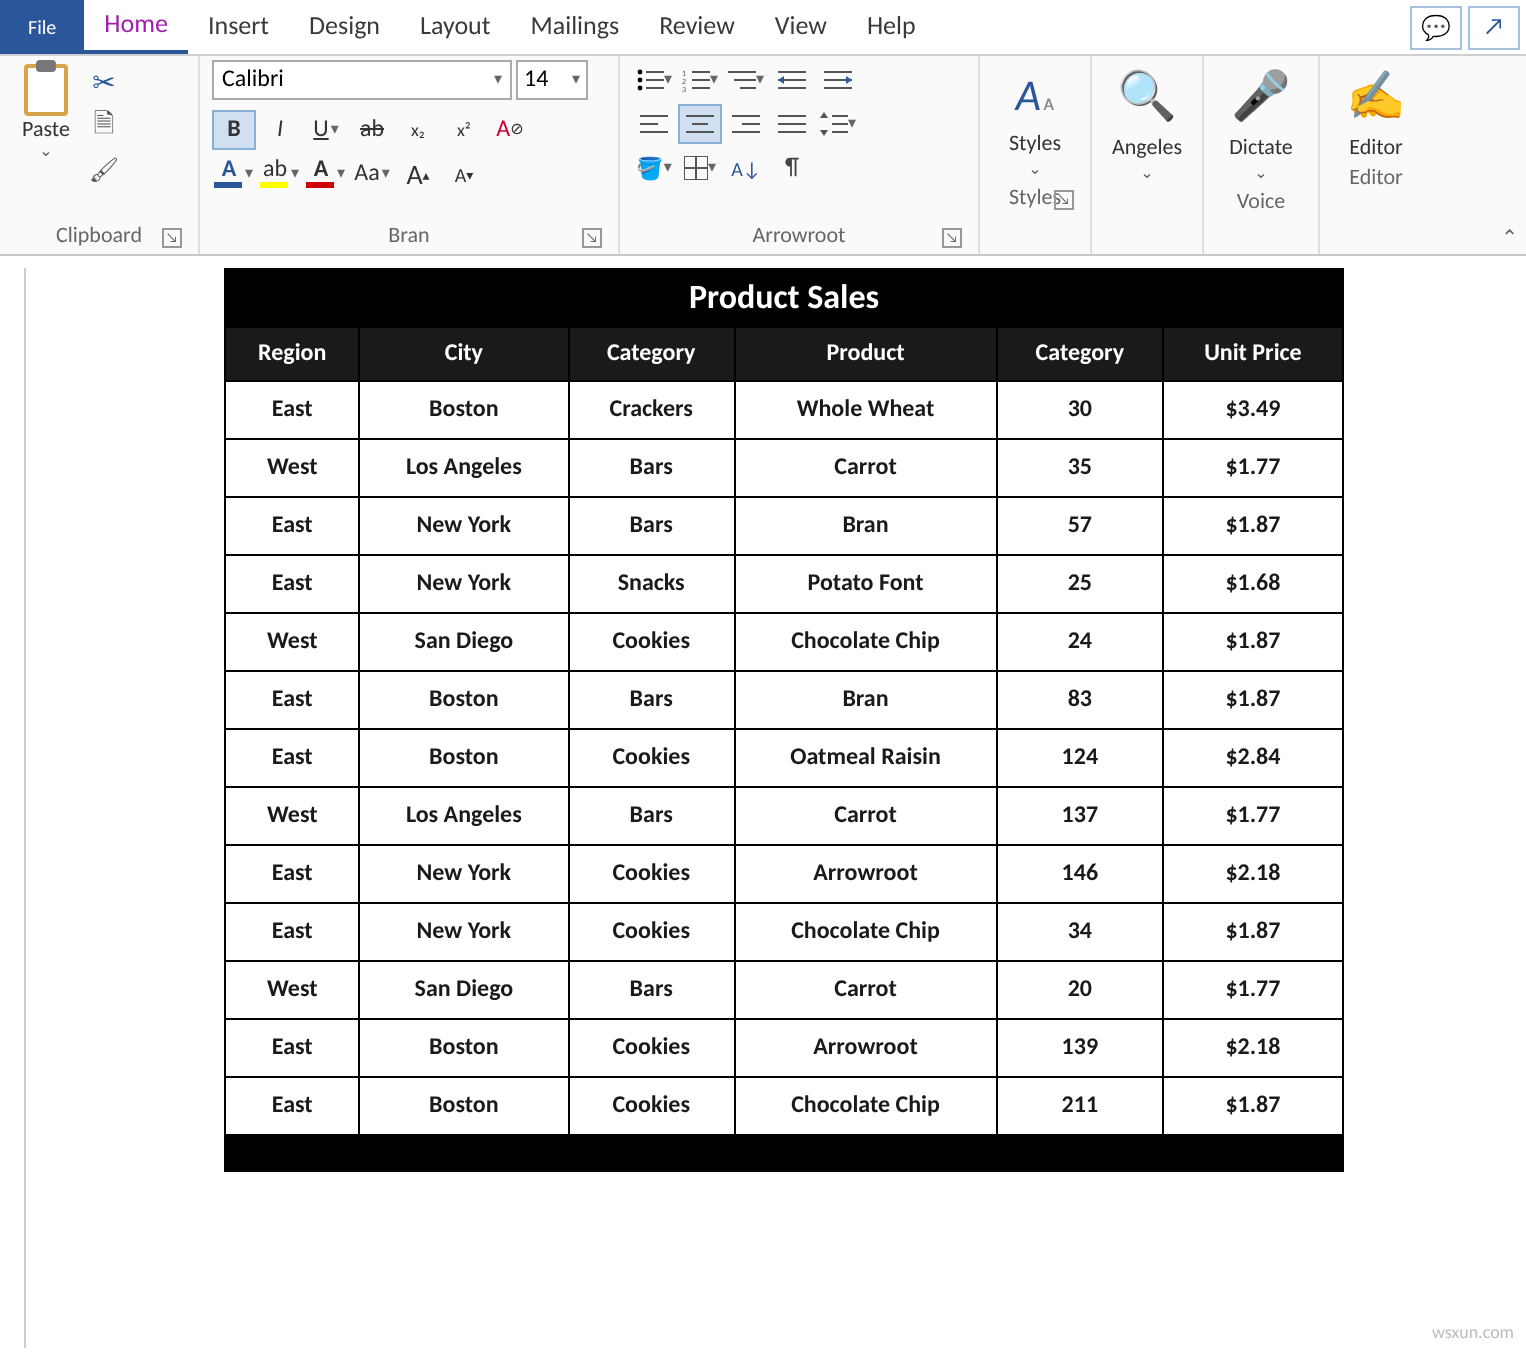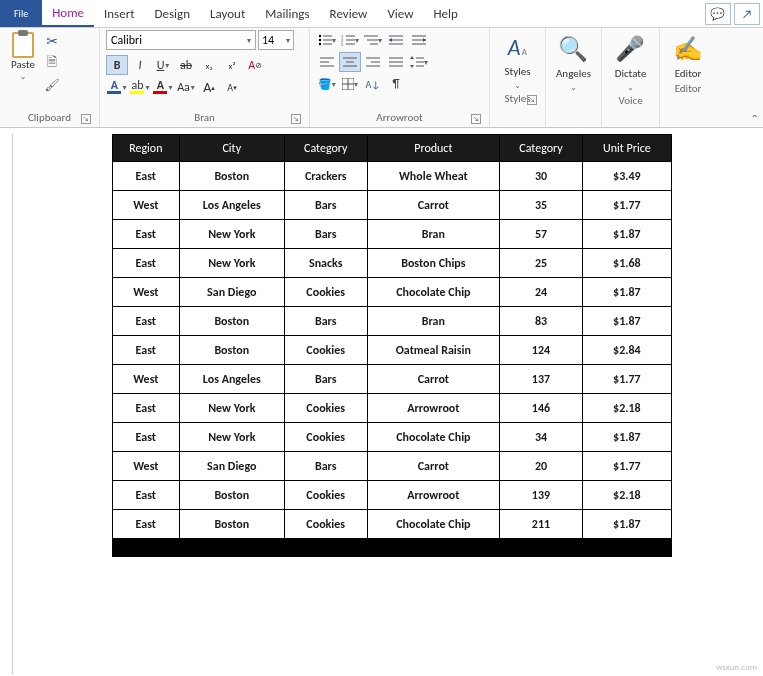--- a/index.html
+++ b/index.html
@@ -60,21 +60,21 @@
 .chev { font-size:8px; color:#666; }
 
 .collapse { position:absolute; right:4px; bottom:2px; font-size:10px; color:#666; }
 
 
 .docwrap { background:#fff; padding:6px 10px 0 12px; display:flex; }
 .gutter { width:10px; border-left:1px solid #ccc; height:540px; margin-right:90px; }
 .page { width:560px; }
 .titlebar { background:#000; color:#fff; text-align:center; font-weight:bold; font-size:17px; padding:4px 0; }
 table.sales { width:100%; border-collapse:collapse; }
-table.sales th { background:#1a1a1a; color:#fff; font-weight:normal; font-size:12px; padding:6px 4px; border:1px solid #000; }
+table.sales th { background:#1a1a1a; color:#fff; font-weight:bold; font-size:12px; padding:6px 4px; border:1px solid #000; }
 table.sales td { border:1px solid #000; text-align:center; font-weight:bold; font-size:12px; padding:7px 4px; color:#1a1a1a; }
 .footbar { background:#000; height:18px; }
 
 .watermark { position:absolute; right:6px; bottom:4px; font-size:9px; color:#bbb; }
 </style>
 </head>
 <body>
 
 <div class="tabbar">
   <div class="file">File</div>
@@ -345,20 +345,21 @@
     </div>
     <div class="label"><span>Editor</span></div>
   </div>
 
   <span class="collapse">⌃</span>
 </div>
 
 <div class="docwrap">
   <div class="gutter"></div>
   <div class="page">
+    <div class="titlebar">Product Sales</div>
     <table class="sales">
       <thead>
           <tr id="hdr-row">
             <th>Region</th>
             <th>City</th>
             <th>Category</th>
             <th>Product</th>
             <th>Category</th>
             <th>Unit Price</th>
           </tr>
@@ -385,21 +386,21 @@
             <td>New York</td>
             <td>Bars</td>
             <td>Bran</td>
             <td>57</td>
             <td>$1.87</td>
           </tr>
           <tr>
             <td>East</td>
             <td>New York</td>
             <td>Snacks</td>
-            <td>Boston Chips</td>
+            <td>Potato Font</td>
             <td>25</td>
             <td>$1.68</td>
           </tr>
           <tr>
             <td>West</td>
             <td>San Diego</td>
             <td>Cookies</td>
             <td>Chocolate Chip</td>
             <td>24</td>
             <td>$1.87</td>

